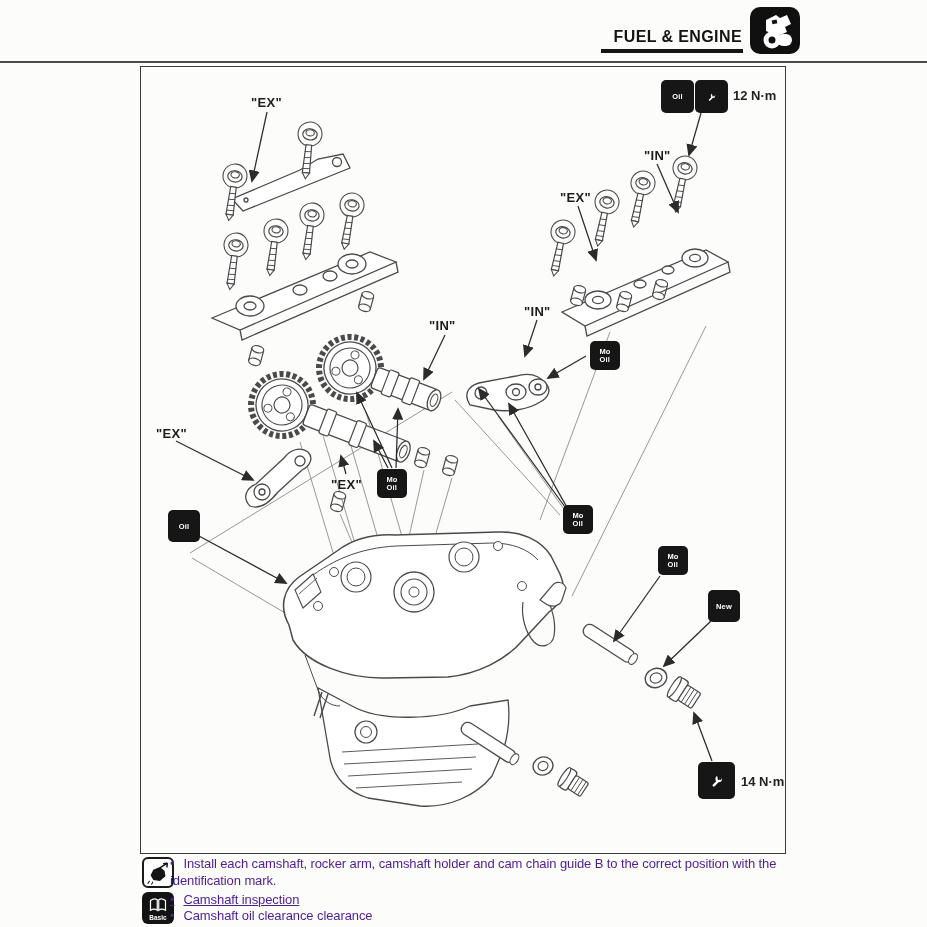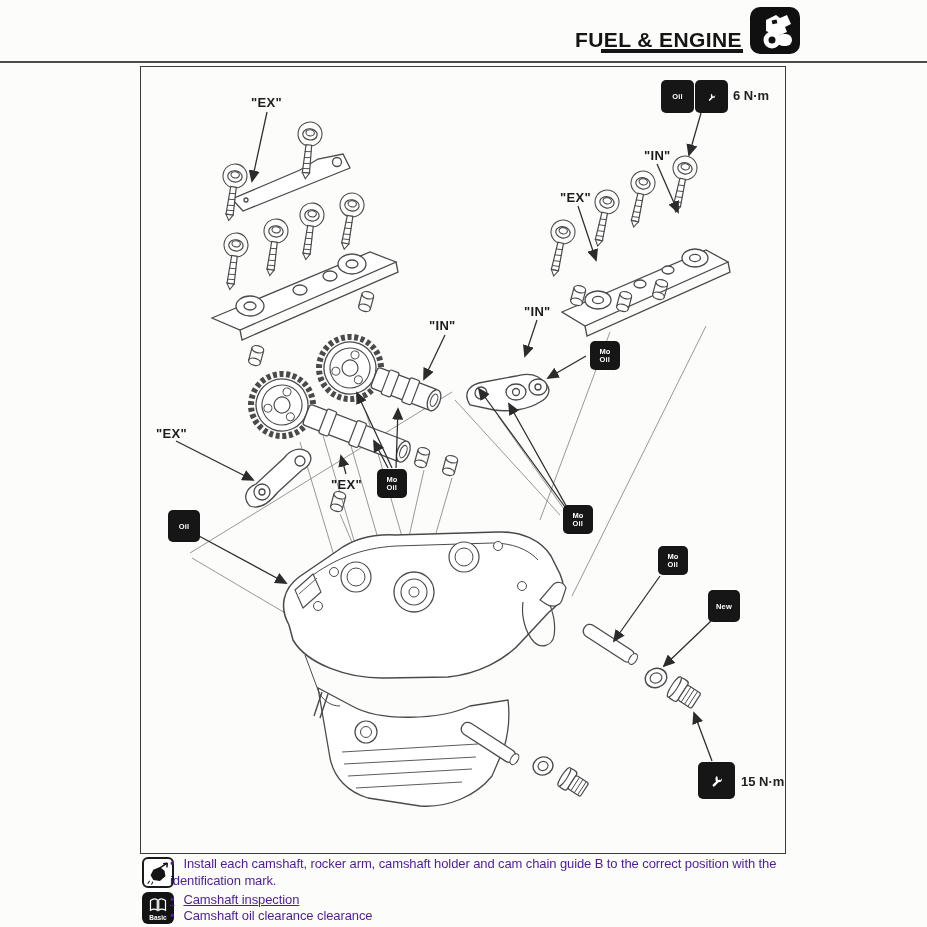--- a/index.html
+++ b/index.html
@@ -1,19 +1,19 @@
 <!DOCTYPE html>
 <html><head>
 <meta charset="utf-8">
 <style>
   html,body{margin:0;padding:0;}
   body{width:927px;height:927px;position:relative;background:#fcfcfb;overflow:hidden;
        font-family:"Liberation Sans",sans-serif;color:#1a1a1a;}
   .abs{position:absolute;}
-  .page-title{font-size:21px;font-weight:700;letter-spacing:.4px;color:#141414;
+  .page-title{font-size:16px;font-weight:700;letter-spacing:.4px;color:#141414;
               text-align:right;white-space:nowrap;}
   .title-underline{background:#161616;}
   .header-rule{background:#4a4a4a;}
   .engine-badge{background:#101010;border-radius:10px;display:flex;align-items:center;justify-content:center;}
   .frame{border:1.4px solid #3a3a3a;background:transparent;}
   .lbl{font-size:13px;font-weight:600;color:#1c1c1c;letter-spacing:.3px;white-space:nowrap;}
   .badge{background:#161616;border-radius:5px;display:flex;flex-direction:row;
          align-items:center;justify-content:center;color:#fff;box-sizing:border-box;padding:2px 12px 1px;}
   .badge .cap{font-size:7.5px;font-weight:700;line-height:8px;letter-spacing:.2px;}
   .torque{font-size:13px;font-weight:600;color:#222;white-space:nowrap;}
@@ -286,21 +286,21 @@
   <span class="cap">Oil</span>
 </div>
 <div class="abs badge" style="left:695px;top:80px;width:33px;height:33px;">
   <svg width="26" height="26" viewBox="0 0 24 24">
     <line x1="7" y1="20" x2="15" y2="12" stroke="#fff" stroke-width="4.5" stroke-linecap="round"></line>
     <circle cx="16" cy="8.5" r="6" fill="#fff"></circle>
     <path d="M12.5,0 L24,3.5 L19.5,10.5 L14,6.5 Z" fill="#161616"></path>
     <circle cx="16" cy="8.5" r="2" fill="#161616"></circle>
   </svg>
 </div>
-<div class="abs torque" style="left:733px;top:88px;">6 N·m</div>
+<div class="abs torque" style="left:733px;top:88px;">12 N·m</div>
 
 <div class="abs badge" style="left:590px;top:341px;width:30px;height:29px;">
   <svg width="26" height="15" viewBox="0 0 30 18">
     <g stroke="#fff" stroke-width="1.5" fill="none">
         <rect x="3" y="7" width="13" height="8" rx="1"></rect>
         <path d="M8,7 V5 h4 v2"></path>
         <path d="M5,7 q1,-4 5,-4"></path>
         <path d="M16,9 L27,3.5 L28,6.5 L16,13"></path>
       </g>
       <circle cx="28.5" cy="9.5" r="1.3" fill="#fff"></circle>
@@ -370,21 +370,21 @@
 </div>
 
 <div class="abs badge" style="left:698px;top:762px;width:37px;height:37px;">
   <svg width="30" height="30" viewBox="0 0 24 24">
     <line x1="7" y1="20" x2="15" y2="12" stroke="#fff" stroke-width="4.5" stroke-linecap="round"></line>
     <circle cx="16" cy="8.5" r="6" fill="#fff"></circle>
     <path d="M12.5,0 L24,3.5 L19.5,10.5 L14,6.5 Z" fill="#161616"></path>
     <circle cx="16" cy="8.5" r="2" fill="#161616"></circle>
   </svg>
 </div>
-<div class="abs torque" style="left:741px;top:774px;">15 N·m</div>
+<div class="abs torque" style="left:741px;top:774px;">14 N·m</div>
 
 <div class="abs note-icon icon-pos" style="left:142px;top:857px;width:32px;height:31px;">
   <svg width="28" height="27" viewBox="0 0 30 28" style="margin:0 auto">
     <path d="M7,17 L10,11 L17,8 L22,12 L23,18 L17,23 L10,22 Z" fill="#141414"></path>
     <g stroke="#141414" stroke-width="1.6" fill="none">
       <path d="M17,9 L25,4"></path>
         <path d="M25,4 L20.5,4.5"></path>
         <path d="M25,4 L24.5,8.5"></path>
     </g>
     <g stroke="#141414" stroke-width="1.1">

